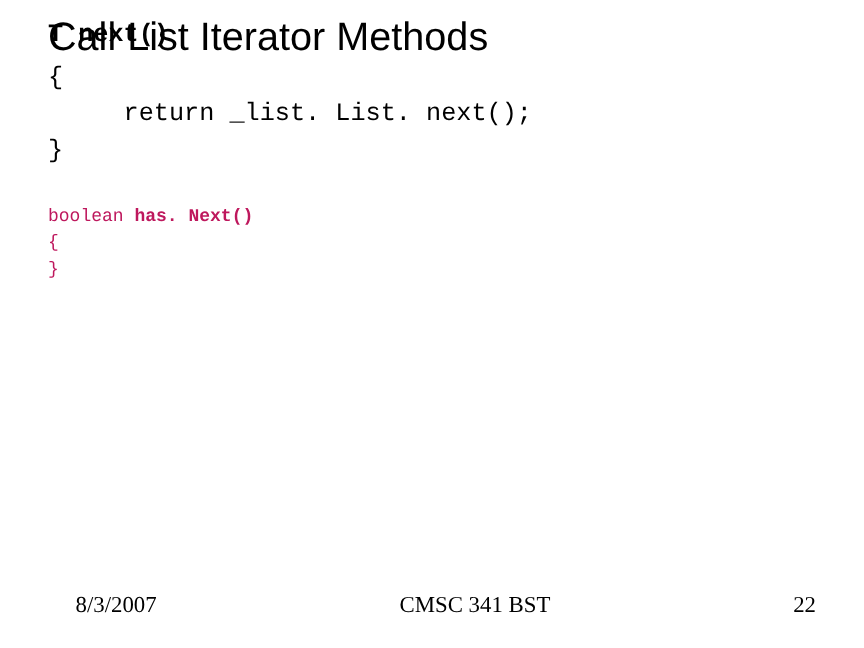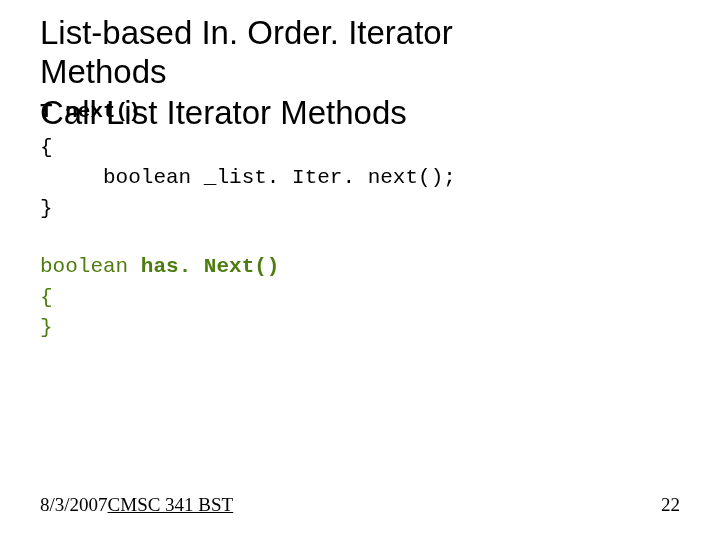--- a/index.html
+++ b/index.html
@@ -57,68 +57,64 @@
       font-size: 21px;
       color: #000;
       z-index: 2;
       white-space: pre;
     }
     .code-line {
       white-space: pre;
     }
     .code-block2 {
       font-family: "Courier New", Courier, monospace;
-      font-size: 21px;
-      color: #4d7c0f;
+      font-size: 15px;
+      color: #be185d;
       line-height: 1.45;
       margin-top: 28px;
     }
     .bold {
       font-weight: bold;
     }
     .footer {
       position: absolute;
       bottom: 24px;
       left: 40px;
       right: 40px;
       display: flex;
       justify-content: space-between;
       align-items: center;
       font-family: "Times New Roman", Times, serif;
       font-size: 19px;
       color: #000;
     }
     .footer-left {
       text-align: left;
+      margin-left: 23px;
     }
     .footer-center {
-      text-align: left;
+      text-align: center;
       flex: 1;
-      text-decoration: underline;
     }
     .footer-right {
     }
   </style>
 </head>
 <body>
 
 <div class="slide">
-  <div class="title-block">
-    <div class="title-line">List-based In. Order. Iterator</div>
-    <div class="title-line">Methods</div>
-  </div>
 
   <div class="overlap-container">
     <div class="subtitle">Call List Iterator Methods</div>
     <div class="code-overlap bold">T next()</div>
   </div>
 
   <div class="code-block">
     <div class="code-line">{</div>
-    <div class="code-line">     boolean _list. Iter. next();</div>
+    <div class="code-line">     return _list. List. next();</div>
     <div class="code-line">}</div>
   </div>
 
   <div class="code-block2">
     <div class="code-line"><span>boolean </span><span class="bold">has. Next()</span></div>
     <div class="code-line">{</div>
     <div class="code-line">}</div>
   </div>
 
   <div class="footer">

